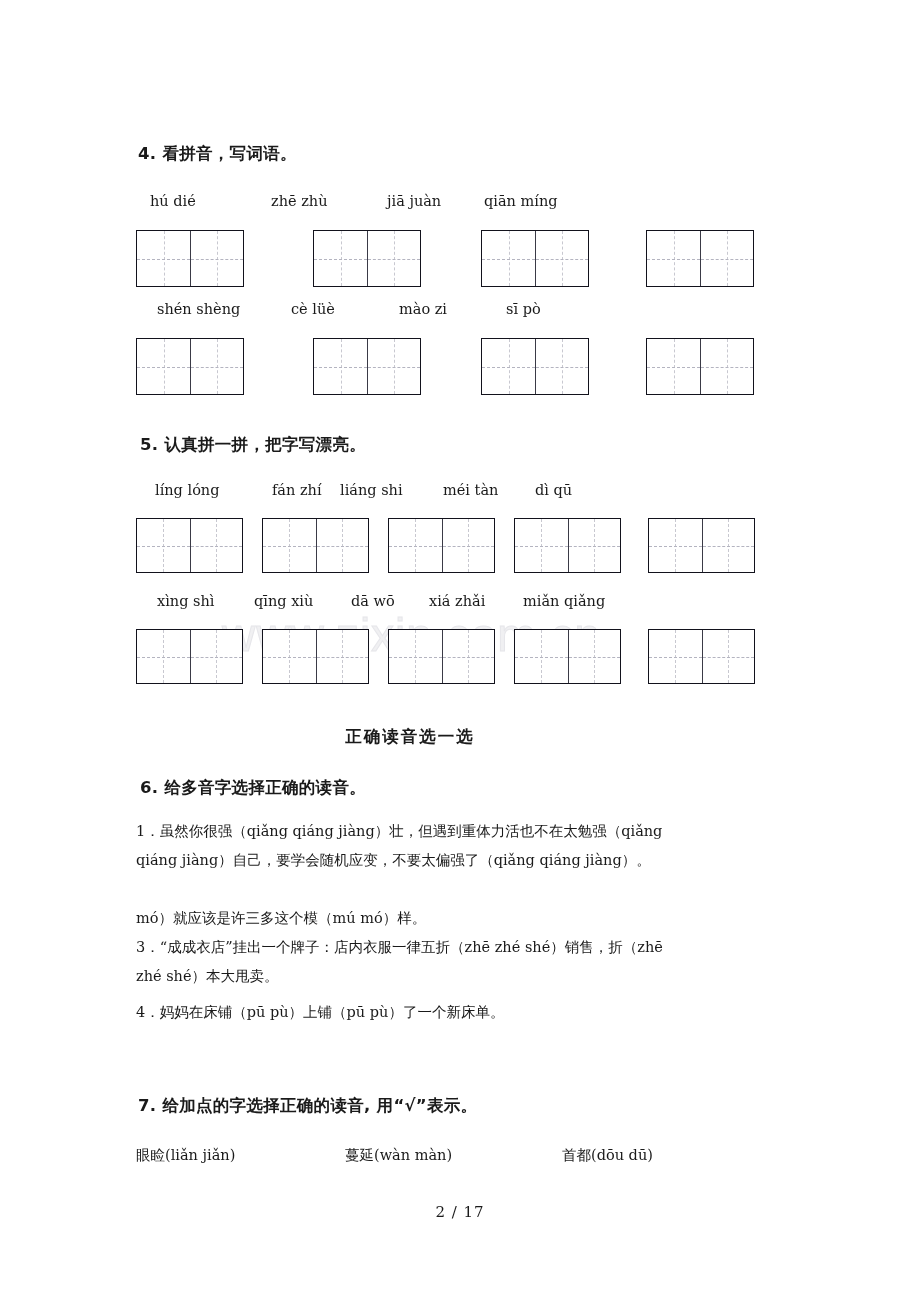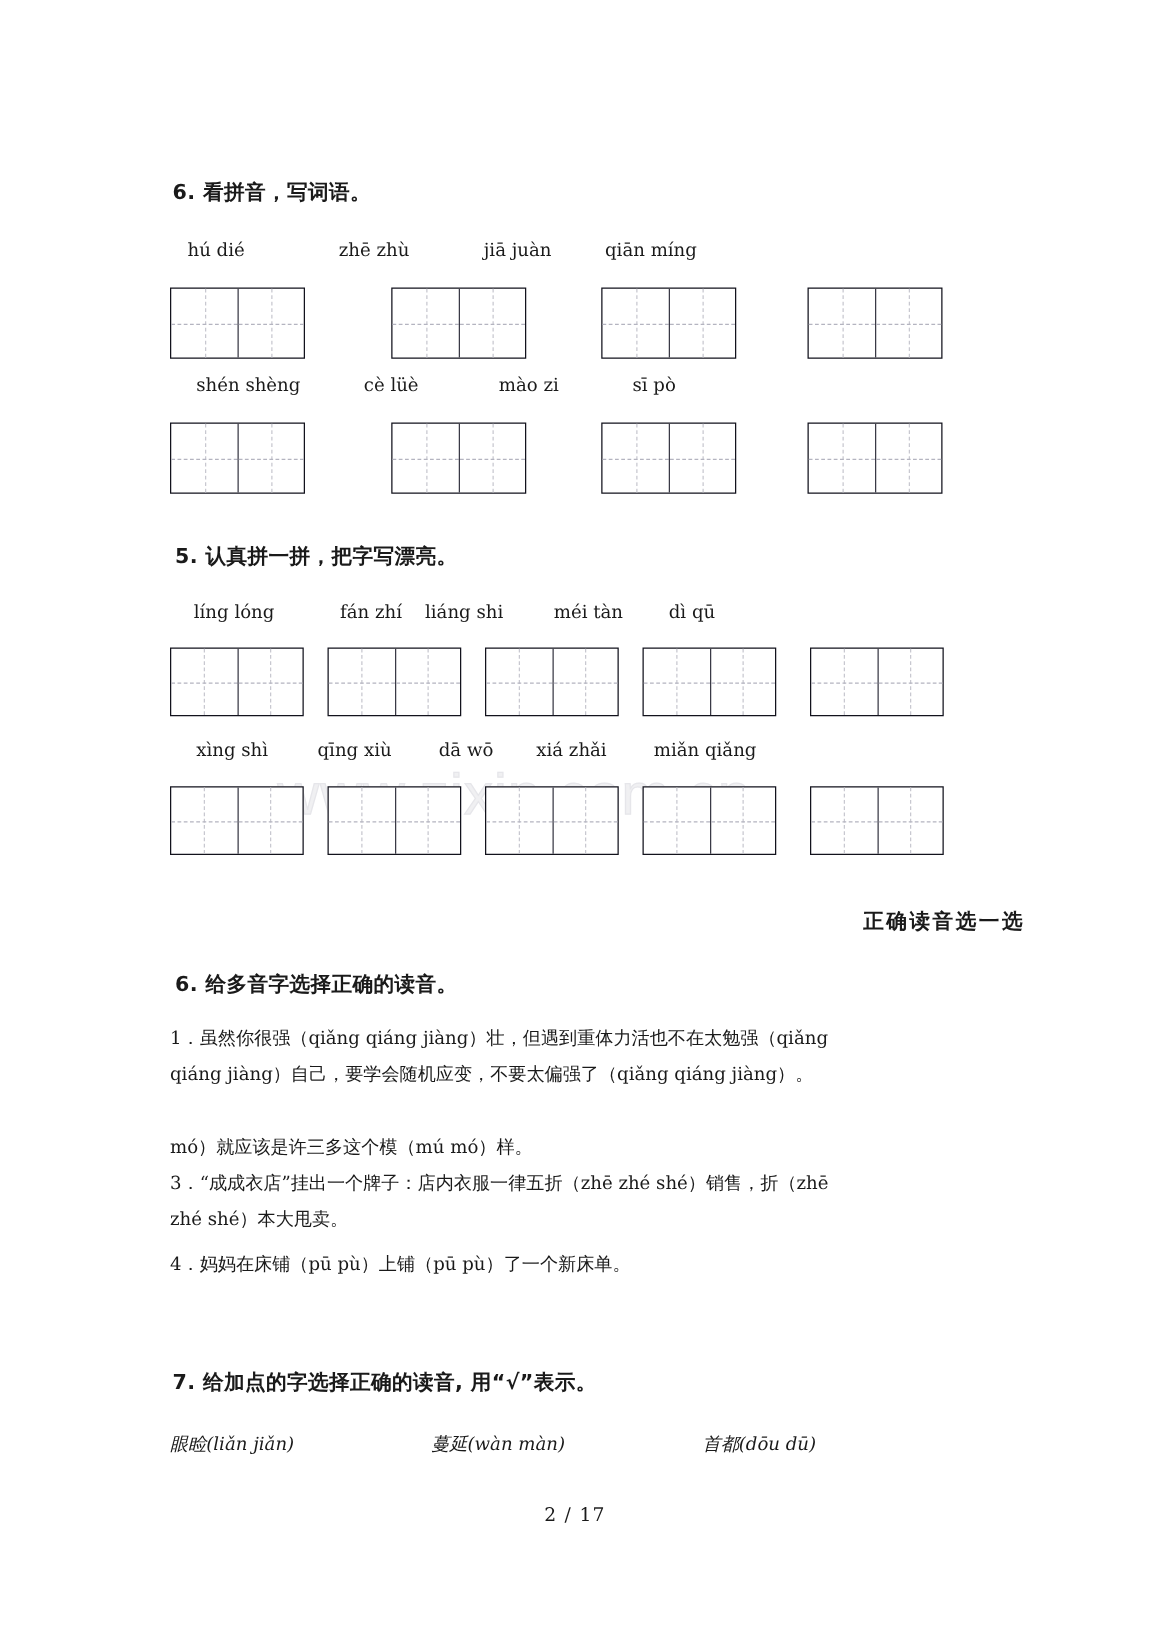--- a/index.html
+++ b/index.html
@@ -46,21 +46,21 @@
     font-weight: bold;
     font-size: 16.5px;
     letter-spacing: 0.3px;
     white-space: nowrap;
     z-index: 3;
   }
   .center-head {
     position: absolute;
     left: 0;
     width: 820px;
-    text-align: right;
+    text-align: center;
     font-family: "DejaVu Sans", "Liberation Sans", sans-serif;
     font-weight: bold;
     font-size: 16.5px;
     letter-spacing: 2px;
     z-index: 3;
   }
 
   
   .pinyin-row {
     position: absolute;
@@ -152,21 +152,21 @@
     z-index: 3;
   }
 </style>
 </head>
 <body>
 
 <div class="page">
 
   <div class="watermark">www.zixin.com.cn</div>
 
-  <div class="q-head" style="left:138px; top:143px;">6. 看拼音，写词语。</div>
+  <div class="q-head" style="left:138px; top:143px;">4. 看拼音，写词语。</div>
 
   <div class="pinyin-row" style="left:0; top:193px; width:885px;">
     <span class="pinyin" style="left:150px;">hú dié</span>
     <span class="pinyin" style="left:271px;">zhē zhù</span>
     <span class="pinyin" style="left:387px;">jiā juàn</span>
     <span class="pinyin" style="left:484px;">qiān míng</span>
   </div>
 
   <div class="grid-row" style="left:0; top:230px; width:920px; height:58px;">
     <div class="tzg" style="left:136px; top:0; width:108px; height:57px;">
@@ -283,21 +283,21 @@
 
   <div class="para" style="left:136px; top:820px;">1．虽然你很强（qiǎng qiáng  jiàng）壮，但遇到重体力活也不在太勉强（qiǎng</div>
   <div class="para" style="left:136px; top:849px;">qiáng  jiàng）自己，要学会随机应变，不要太偏强了（qiǎng qiáng  jiàng）。</div>
   <div class="para" style="left:136px; top:907px;">mó）就应该是许三多这个模（mú mó）样。</div>
   <div class="para" style="left:136px; top:936px;">3．“成成衣店”挂出一个牌子：店内衣服一律五折（zhē zhé shé）销售，折（zhē</div>
   <div class="para" style="left:136px; top:965px;"> zhé shé）本大甩卖。</div>
   <div class="para" style="left:136px; top:1001px;">4．妈妈在床铺（pū pù）上铺（pū pù）了一个新床单。</div>
 
   <div class="q-head" style="left:138px; top:1095px;">7. 给加点的字选择正确的读音, 用“√”表示。</div>
 
-  <div class="s7-row" style="left:0; top:1146px; width:920px;font-style:italic;">
+  <div class="s7-row" style="left:0; top:1146px; width:920px;">
     <span class="s7-item" style="left:136px;">眼睑(liǎn  jiǎn)</span>
     <span class="s7-item" style="left:345px;">蔓延(wàn  màn)</span>
     <span class="s7-item" style="left:562px;">首都(dōu  dū)</span>
   </div>
 
   <div class="footer" style="top:1203px;">2 / 17</div>
 
 </div>
 
 </body></html>

